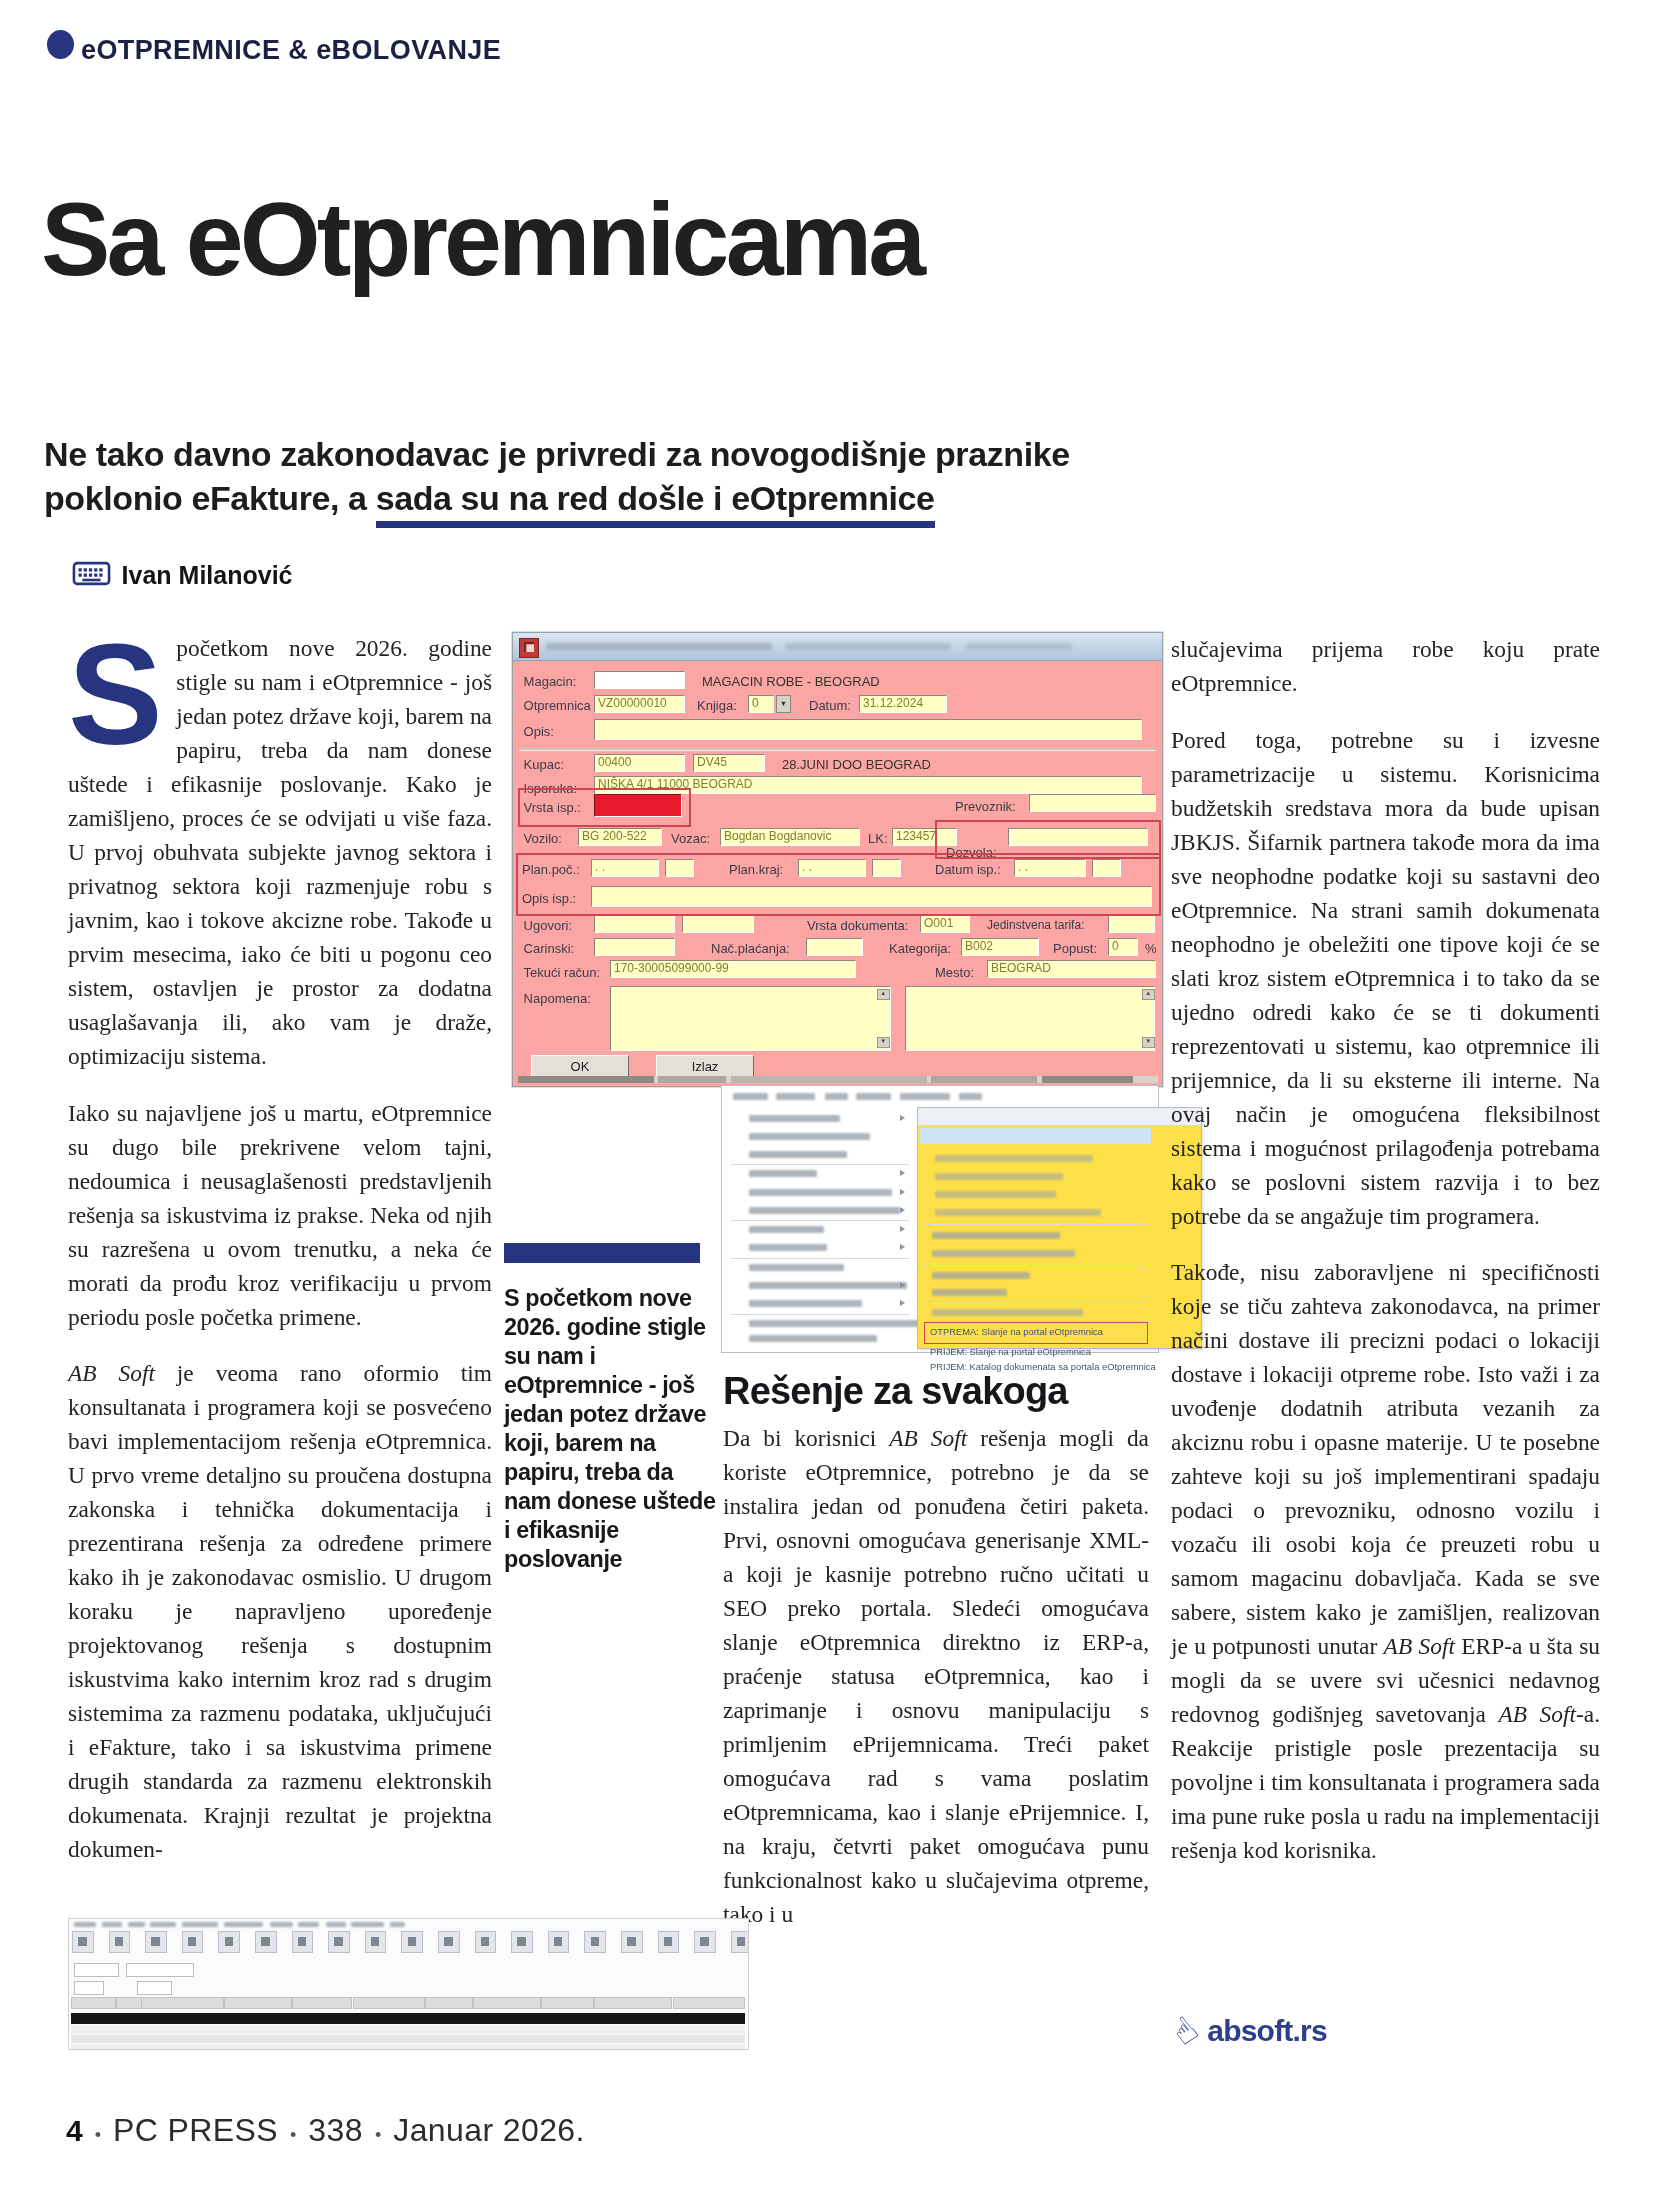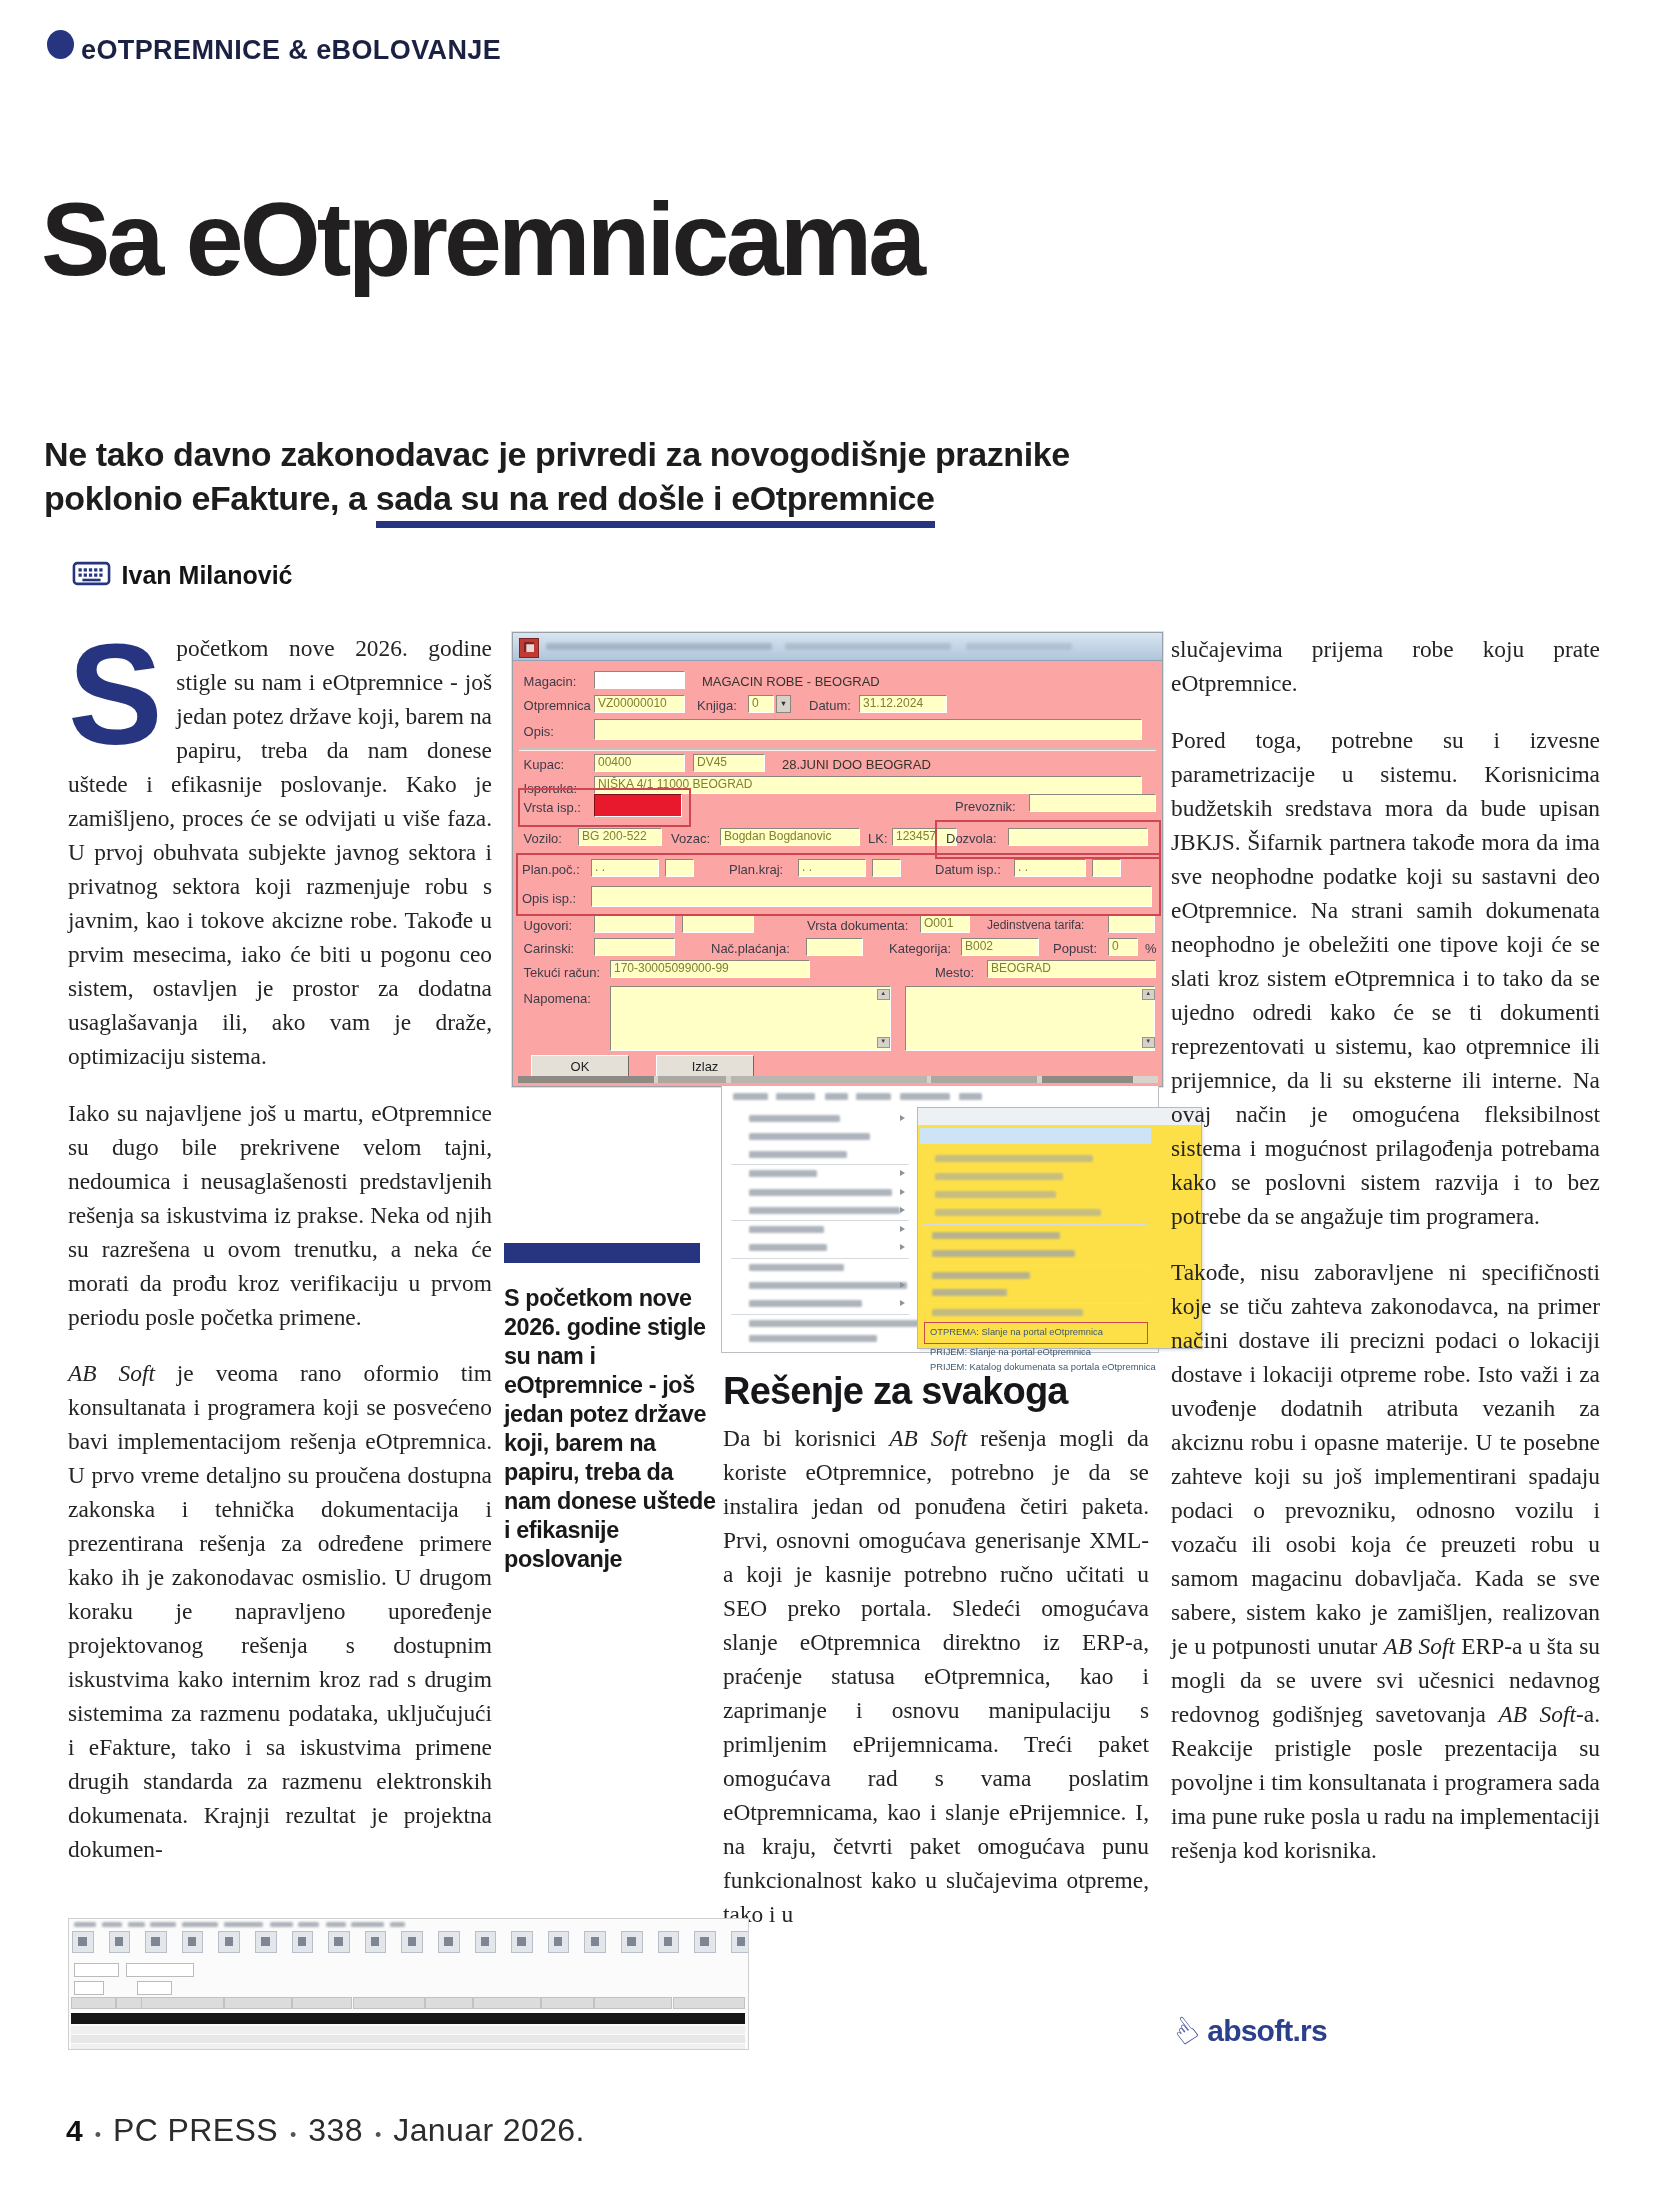--- a/index.html
+++ b/index.html
@@ -163,21 +163,21 @@
   <span class="flbl" style="left:442px;top:166px;">Prevoznik:</span>
   <span class="fld" style="left:516px;top:161px;width:127px;"></span>
 
   <div class="redbox" style="left:422px;top:187px;width:222px;height:35px;"></div>
   <span class="flbl" style="left:10.6px;top:198px;">Vozilo:</span>
   <span class="fld" style="left:65px;top:195px;width:84px;">BG 200-522</span>
   <span class="flbl" style="left:158px;top:198px;">Vozac:</span>
   <span class="fld" style="left:207px;top:195px;width:140px;">Bogdan Bogdanovic</span>
   <span class="flbl" style="left:355px;top:198px;">LK:</span>
   <span class="fld" style="left:379px;top:195px;width:65px;">123457</span>
-  <span class="flbl" style="left:433px;top:198px;">Dozvola:</span>
+  <span class="flbl" style="left:433px;top:212px;">Dozvola:</span>
   <span class="fld" style="left:495px;top:195px;width:140px;"></span>
 
   <div class="redbox" style="left:3px;top:220px;width:641px;height:59px;"></div>
   <span class="flbl" style="left:9px;top:229px;">Plan.poč.:</span>
   <span class="fld" style="left:78px;top:226px;width:68px;">. .</span>
   <span class="fld" style="left:152px;top:226px;width:29px;"></span>
   <span class="flbl" style="left:216px;top:229px;">Plan.kraj:</span>
   <span class="fld" style="left:285px;top:226px;width:68px;">. .</span>
   <span class="fld" style="left:359px;top:226px;width:29px;"></span>
   <span class="flbl" style="left:422px;top:229px;">Datum isp.:</span>
@@ -199,21 +199,21 @@
   <span class="fld" style="left:81px;top:305px;width:81px;"></span>
   <span class="flbl" style="left:198px;top:308px;">Nač.plaćanja:</span>
   <span class="fld" style="left:293px;top:305px;width:57px;"></span>
   <span class="flbl" style="left:376px;top:308px;">Kategorija:</span>
   <span class="fld" style="left:448px;top:305px;width:78px;">B002</span>
   <span class="flbl" style="left:540px;top:308px;">Popust:</span>
   <span class="fld" style="left:595px;top:305px;width:30px;">0</span>
   <span class="flbl" style="left:632px;top:308px;">%</span>
 
   <span class="flbl" style="left:10.6px;top:332px;">Tekući račun:</span>
-  <span class="fld" style="left:97px;top:327px;width:200px;">170-30005099000-99</span>
+  <span class="fld" style="left:97px;top:327px;width:246px;">170-30005099000-99</span>
   <span class="flbl" style="left:422px;top:332px;">Mesto:</span>
   <span class="fld" style="left:474px;top:327px;width:169px;">BEOGRAD</span>
 
   <span class="flbl" style="left:10.6px;top:358px;">Napomena:</span>
   <span class="fld" style="left:97px;top:353px;width:281px;height:65px;"></span>
   <span class="scrollmark" style="left:364px;top:356px;">▲</span>
   <span class="scrollmark" style="left:364px;top:404px;">▼</span>
   <span class="fld" style="left:392px;top:353px;width:250px;height:65px;"></span>
   <span class="scrollmark" style="left:629px;top:356px;">▲</span>
   <span class="scrollmark" style="left:629px;top:404px;">▼</span>

